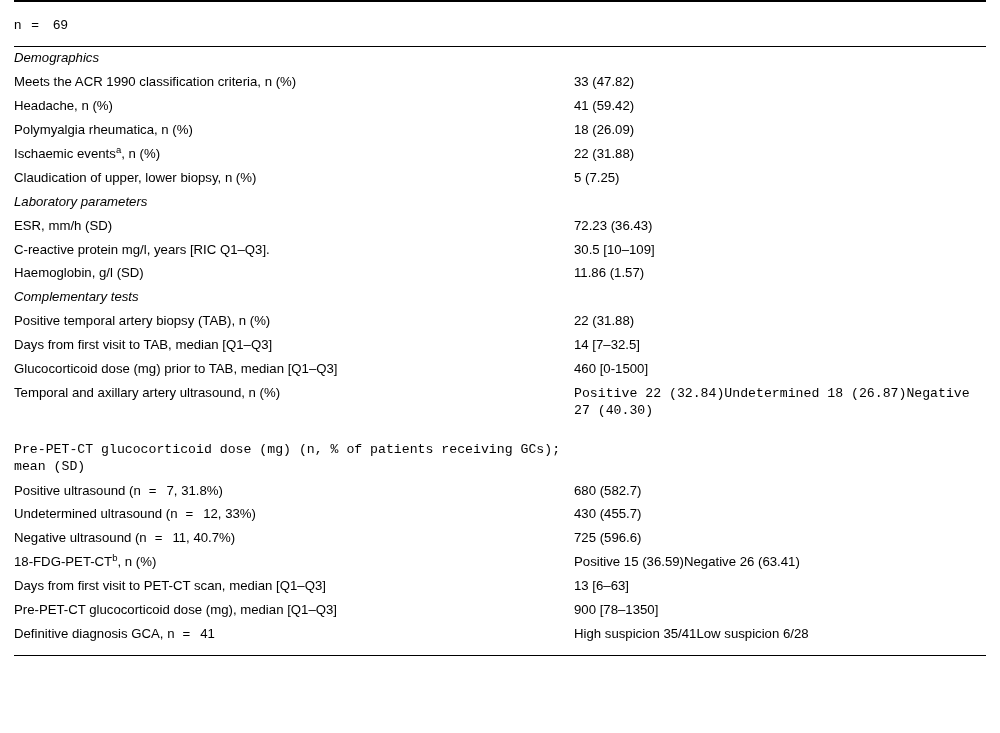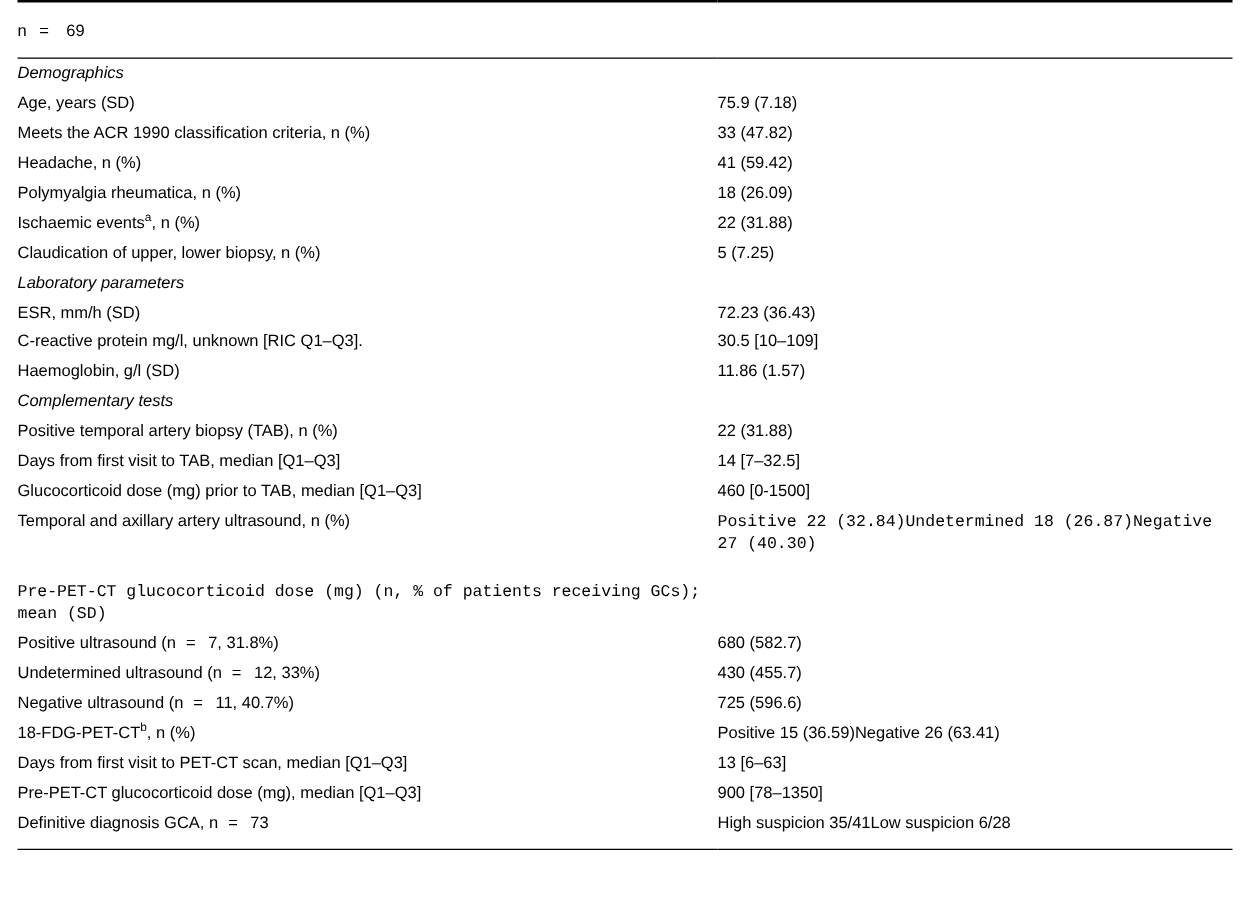--- a/index.html
+++ b/index.html
@@ -97,24 +97,20 @@
       </tr>
 
       <tr class="rule-head">
           <td colspan="2"></td>
         </tr>
 
       <tr>
         <td class="section-head">Demographics</td>
         <td></td>
       </tr>
-      <tr>
-        <td class="indent">Age, years (SD)</td>
-        <td class="value-cell">75.9 (7.18)</td>
-      </tr>
 
       <tr>
         <td class="indent">Meets the ACR 1990 classification criteria, n (%)</td>
         <td class="value-cell">33 (47.82)</td>
       </tr>
       <tr>
         <td class="indent">Headache, n (%)</td>
         <td class="value-cell">41 (59.42)</td>
       </tr>
       <tr>
@@ -132,21 +128,21 @@
 
       <tr>
         <td class="section-head">Laboratory parameters</td>
         <td></td>
       </tr>
       <tr>
         <td class="indent">ESR, mm/h (SD)</td>
         <td class="value-cell">72.23 (36.43)</td>
       </tr>
       <tr>
-        <td class="indent">C-reactive protein mg/l, unknown [RIC Q1–Q3].</td>
+        <td class="indent">C-reactive protein mg/l, years [RIC Q1–Q3].</td>
         <td class="value-cell">30.5 [10–109]</td>
       </tr>
       <tr>
         <td class="indent">Haemoglobin, g/l (SD)</td>
         <td class="value-cell">11.86 (1.57)</td>
       </tr>
 
       <tr>
         <td class="section-head">Complementary tests</td>
         <td></td>
@@ -194,21 +190,21 @@
       </tr>
       <tr>
         <td>Days from first visit to PET-CT scan, median [Q1–Q3]</td>
         <td class="value-cell">13 [6–63]</td>
       </tr>
       <tr>
         <td>Pre-PET-CT glucocorticoid dose (mg), median [Q1–Q3]</td>
         <td class="value-cell">900 [78–1350]</td>
       </tr>
       <tr>
-        <td><span>Definitive diagnosis GCA, n</span><span class="eqsp-wide">=</span><span>73</span></td>
+        <td><span>Definitive diagnosis GCA, n</span><span class="eqsp-wide">=</span><span>41</span></td>
         <td class="value-cell">High suspicion 35/41Low suspicion 6/28</td>
       </tr>
 
       <tr class="rule-bottom">
           <td colspan="2"></td>
         </tr>
     </tbody>
   </table>
 </div>
 

